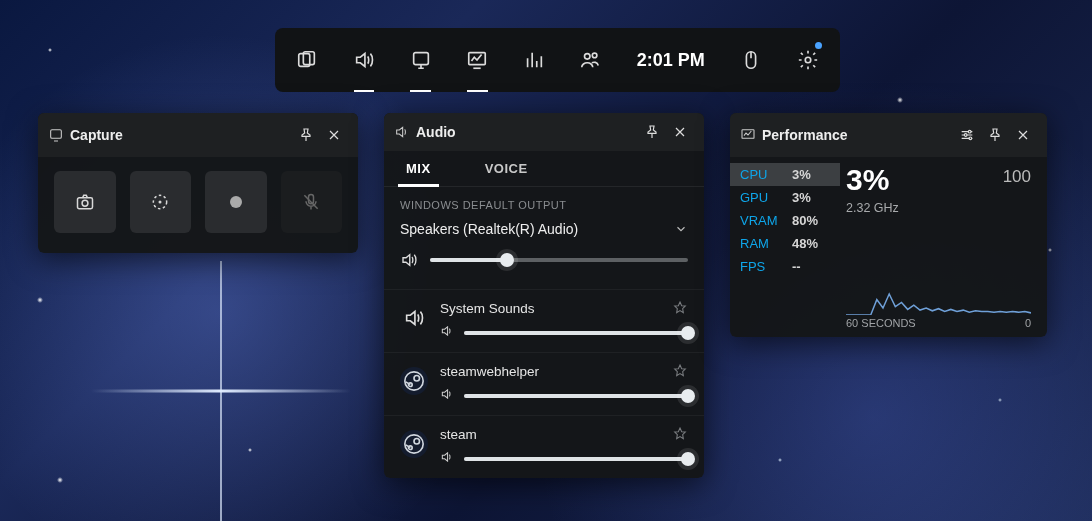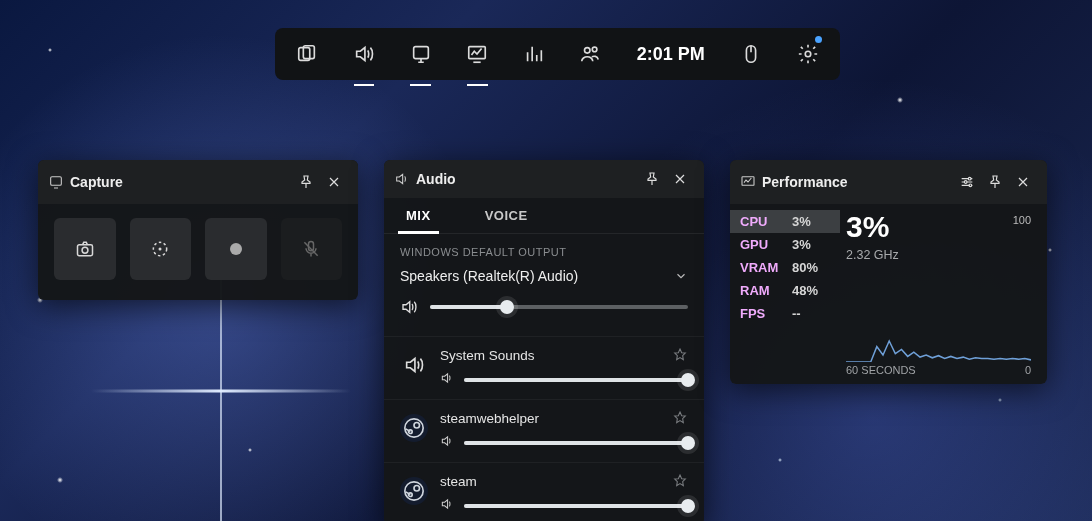--- a/index.html
+++ b/index.html
@@ -39,41 +39,41 @@
   .flare::before, .flare::after {
     content:""; position:absolute; left:50%; top:50%;
     background:linear-gradient(90deg, transparent, #e0ecff, transparent);
     transform:translate(-50%,-50%);
   }
   .flare::before { width:260px; height:3px; }
   .flare::after  { width:3px; height:260px; }
 
   
   .toolbar {
-    position:absolute; left:275px; top:28px; width:565px; height:52px;
+    position:absolute; left:275px; top:28px; width:565px; height:64px;
     background:#111315; border-radius:8px;
     display:flex; align-items:center; z-index:10;
     padding:0 4px;
   }
   .tb-btn {
     width:64px; height:64px; display:flex; align-items:center; justify-content:center;
     cursor:pointer; position:relative; color:#cfcfcf;
   }
   .tb-btn.active::after {
     content:""; position:absolute; left:18px; right:18px; bottom:0; height:2px; background:#fff;
   }
   .tb-time { flex:0 0 auto; padding:0 18px; font-size:18px; font-weight:600; color:#fff; }
   .tb-btn svg { width:22px; height:22px; fill:none; stroke:#dcdcdc; stroke-width:1.8; }
   .badge-dot { position:absolute; top:14px; right:14px; width:7px; height:7px; border-radius:50%; background:#4aa3ff; }
 
   
   .widget {
     position:absolute; background:rgba(20,22,24,0.98); border-radius:6px;
     box-shadow:0 6px 30px rgba(0,0,0,0.6); z-index:10; overflow:hidden;
-    display:flex; flex-direction:column;margin-top:47px;
+    display:flex; flex-direction:column;
   }
   .widget-header {
     height:44px; display:flex; align-items:center; padding:0 10px;
     background:#1e2022;
   }
   .widget-title { font-size:14px; font-weight:600; margin-left:6px; flex:1; color:#eee; }
   .hdr-icon { width:16px; height:16px; }
   .hdr-icon svg { width:16px; height:16px; stroke:#ccc; fill:none; stroke-width:1.6; }
   .hdr-btn { width:28px; height:28px; display:flex; align-items:center; justify-content:center; cursor:pointer; border-radius:4px; }
   .hdr-btn svg { width:16px; height:16px; stroke:#ddd; fill:none; stroke-width:1.8; }
@@ -124,26 +124,26 @@
   .star { width:16px; height:16px; stroke:#7a7d80; fill:none; stroke-width:1.6; cursor:pointer; }
   .aud-app-slider-row { display:flex; align-items:center; gap:10px; margin-top:8px; }
   .mini-vol svg { width:14px; height:14px; stroke:#ccc; fill:none; stroke-width:1.8; }
 
   
   #perf { left:730px; top:113px; width:317px; }
   .perf-body { display:flex; padding:6px 10px 8px 0; }
   .perf-metrics { width:110px; }
   .perf-row { display:flex; padding:4px 10px; font-size:13px; gap:8px; }
   .perf-row.selected { background:#3c3f42; }
-  .perf-key { color:#f0abfc; width:44px; font-weight:700; }
+  .perf-key { color:#0ea5e9; width:44px; font-weight:400; }
   .perf-val { color:#d5d5d5; font-weight:600; }
   .perf-right { flex:1; padding:2px 6px 0 6px; position:relative; }
   .perf-big { font-size:30px; font-weight:700; color:#fff; line-height:1; }
   .perf-sub { font-size:12.5px; color:#a8aaac; margin-top:6px; }
-  .perf-ymax { position:absolute; top:4px; right:6px; font-size:11px; color:#bbb; }
+  .perf-ymax { position:absolute; top:4px; right:6px; font-size:17px; color:#bbb; }
   .perf-chart { margin-top:30px; height:70px; position:relative; }
   .perf-chart svg { width:100%; height:100%; }
   .perf-chart-labels { display:flex; justify-content:space-between; font-size:11px; color:#a0a3a6; margin-top:2px;align-items:center; }
 </style>
 </head>
 <body>
 
 <div class="flare"></div>
 
 <div class="toolbar">

